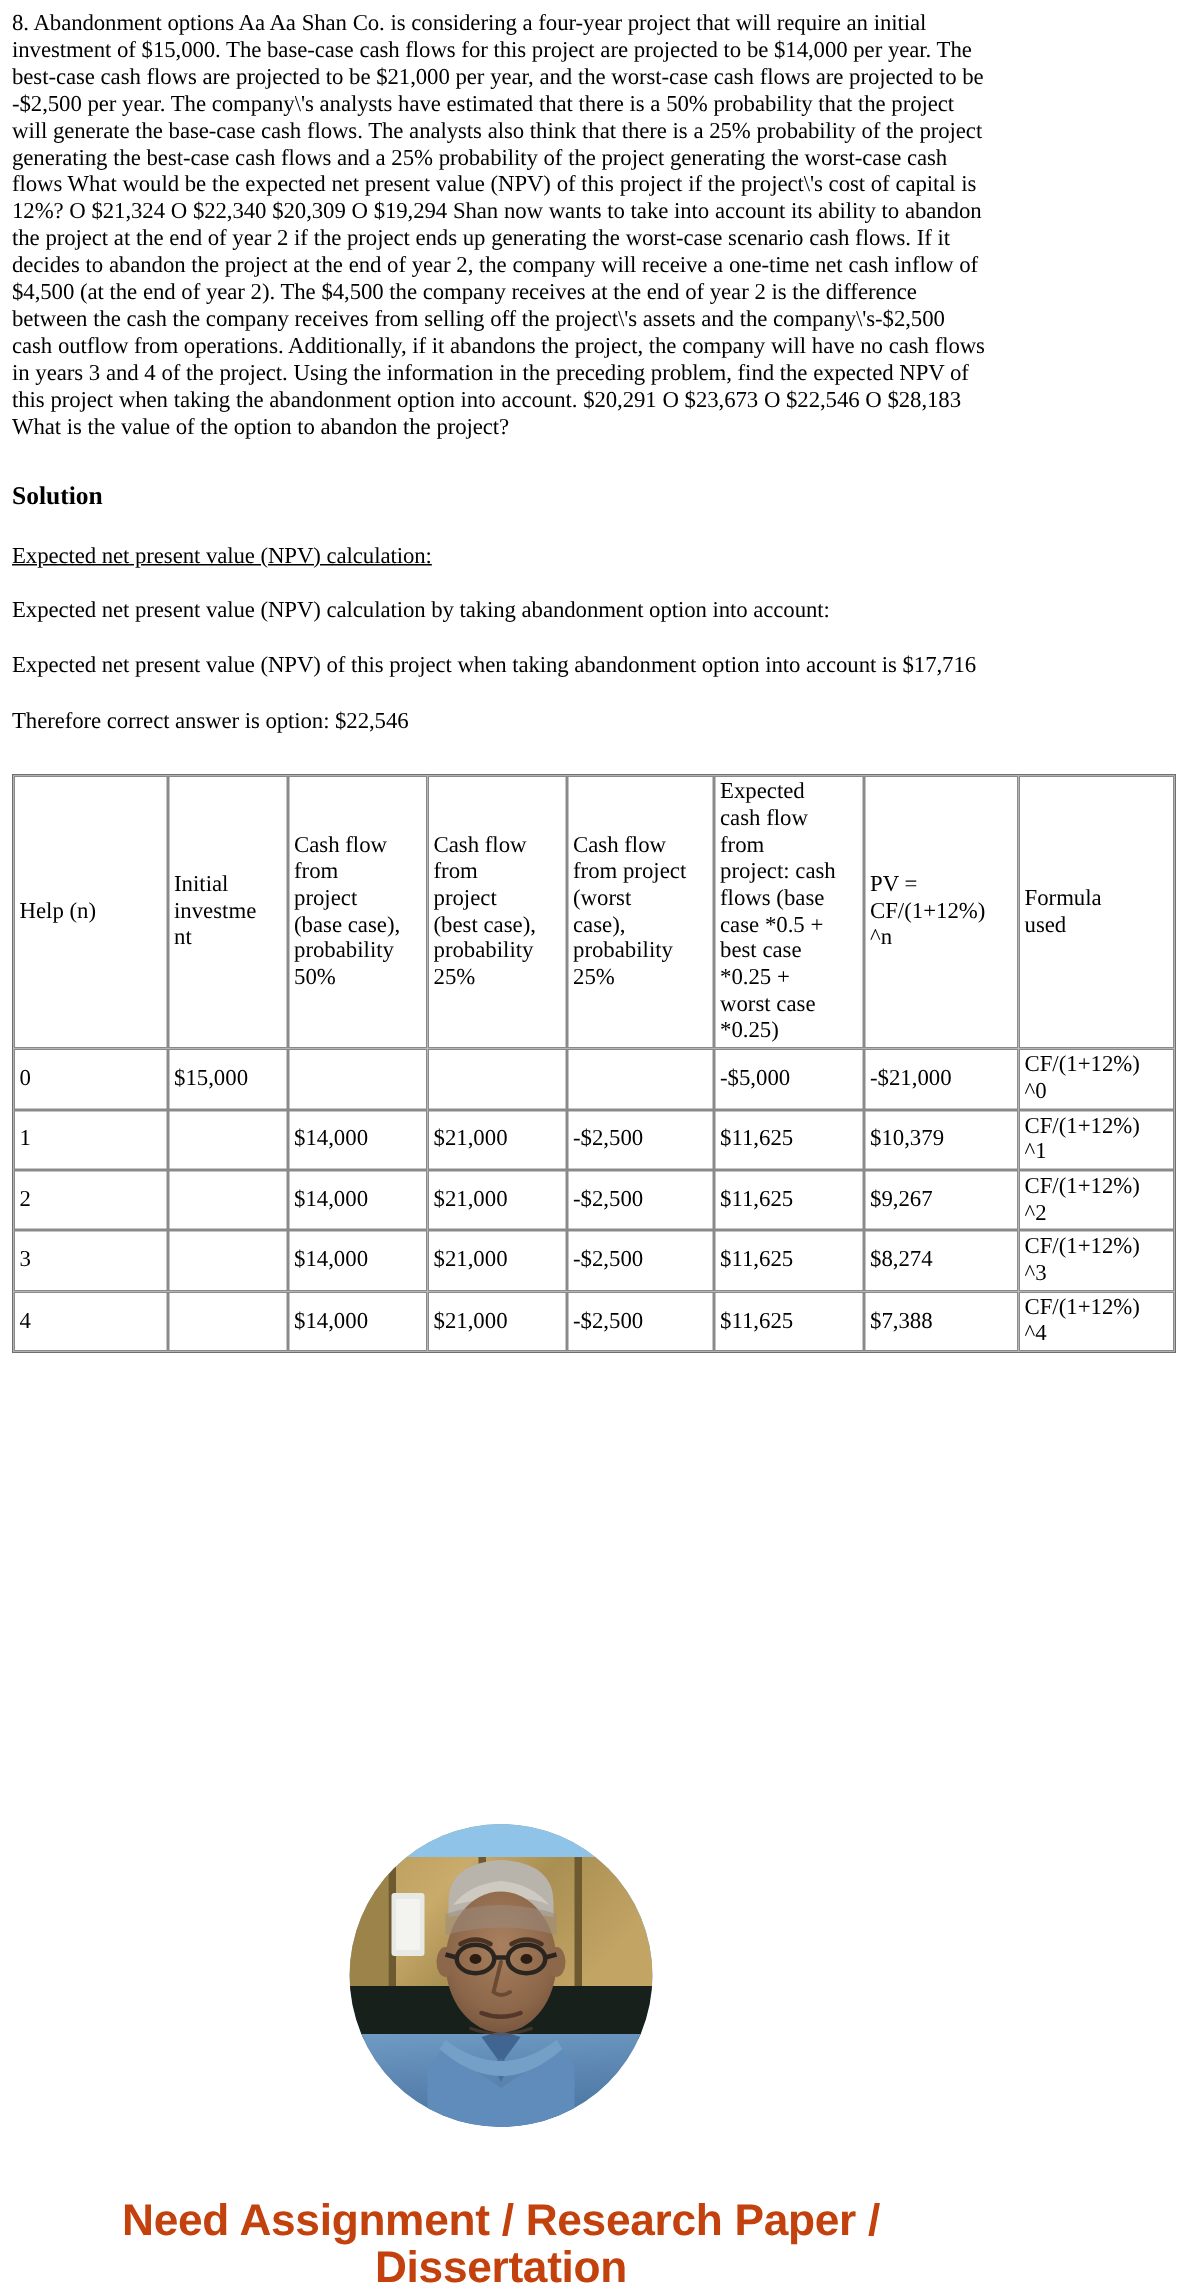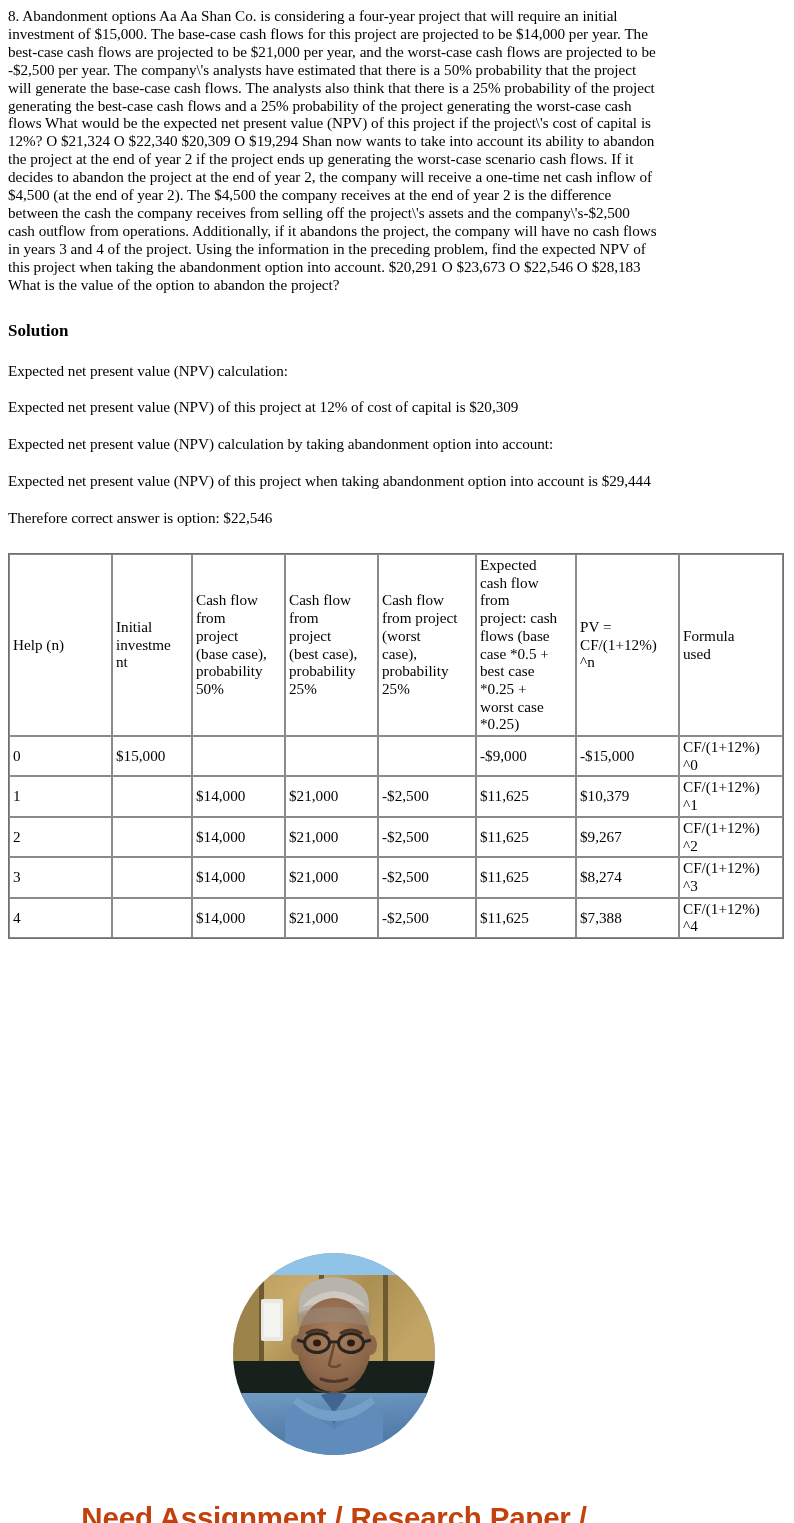--- a/index.html
+++ b/index.html
@@ -40,21 +40,21 @@
     padding: 0;
   }
   
   .sol-p {
     font-size: 15.2px;
     line-height: 17.9px;
     margin: 19px 0 0 0;
     padding: 0;
     letter-spacing: -0.05px;
   }
-  .sol-p.first { margin-top: 21px; }
+  .sol-p.first { margin-top: 21px; text-decoration: underline; }
   
   .table-wrap {
     margin-top: 26px;
     padding: 0;
   }
   table.npv {
     border-collapse: separate;
     border-spacing: 0;
     border: 1px solid #6f6f6f;
     width: 774px;
@@ -119,23 +119,22 @@
 </head>
 <body>
 
 <div class="page">
 
   <p class="question">8. Abandonment options Aa Aa Shan Co. is considering a four-year project that will require an initial investment of $15,000. The base-case cash flows for this project are projected to be $14,000 per year. The best-case cash flows are projected to be $21,000 per year, and the worst-case cash flows are projected to be -$2,500 per year. The company\'s analysts have estimated that there is a 50% probability that the project will generate the base-case cash flows. The analysts also think that there is a 25% probability of the project generating the best-case cash flows and a 25% probability of the project generating the worst-case cash flows What would be the expected net present value (NPV) of this project if the project\'s cost of capital is 12%? O $21,324 O $22,340 $20,309 O $19,294 Shan now wants to take into account its ability to abandon the project at the end of year 2 if the project ends up generating the worst-case scenario cash flows. If it decides to abandon the project at the end of year 2, the company will receive a one-time net cash inflow of $4,500 (at the end of year 2). The $4,500 the company receives at the end of year 2 is the difference between the cash the company receives from selling off the project\'s assets and the company\'s-$2,500 cash outflow from operations. Additionally, if it abandons the project, the company will have no cash flows in years 3 and 4 of the project. Using the information in the preceding problem, find the expected NPV of this project when taking the abandonment option into account. $20,291 O $23,673 O $22,546 O $28,183 What is the value of the option to abandon the project?</p>
 
   <h2 class="solution-heading">Solution</h2>
 
   <p class="sol-p first">Expected net present value (NPV) calculation:</p>
-  <p class="sol-p">Expected net present value (NPV) of this project at 12% of cost of capital is $20,309</p>
   <p class="sol-p">Expected net present value (NPV) calculation by taking abandonment option into account:</p>
-  <p class="sol-p">Expected net present value (NPV) of this project when taking abandonment option into account is $29,444</p>
+  <p class="sol-p">Expected net present value (NPV) of this project when taking abandonment option into account is $17,716</p>
   <p class="sol-p">Therefore correct answer is option: $22,546</p>
 
   <div class="table-wrap">
     <table class="npv">
       <colgroup>
         <col class="c1">
           <col class="c2">
           <col class="c3">
           <col class="c4">
         <col class="c5">
@@ -154,22 +153,22 @@
           <td class="headcell">PV = CF/(1+12%)^n</td>
           <td class="headcell">Formula used</td>
         </tr>
 
         <tr class="datarow">
           <td>0</td>
           <td>$15,000</td>
           <td></td>
           <td></td>
           <td></td>
-          <td>-$9,000</td>
-          <td>-$15,000</td>
+          <td>-$5,000</td>
+          <td>-$21,000</td>
           <td>CF/(1+12%)^0</td>
         </tr>
 
         <tr class="datarow">
           <td>1</td>
           <td></td>
           <td>$14,000</td>
           <td>$21,000</td>
           <td>-$2,500</td>
           <td>$11,625</td>

